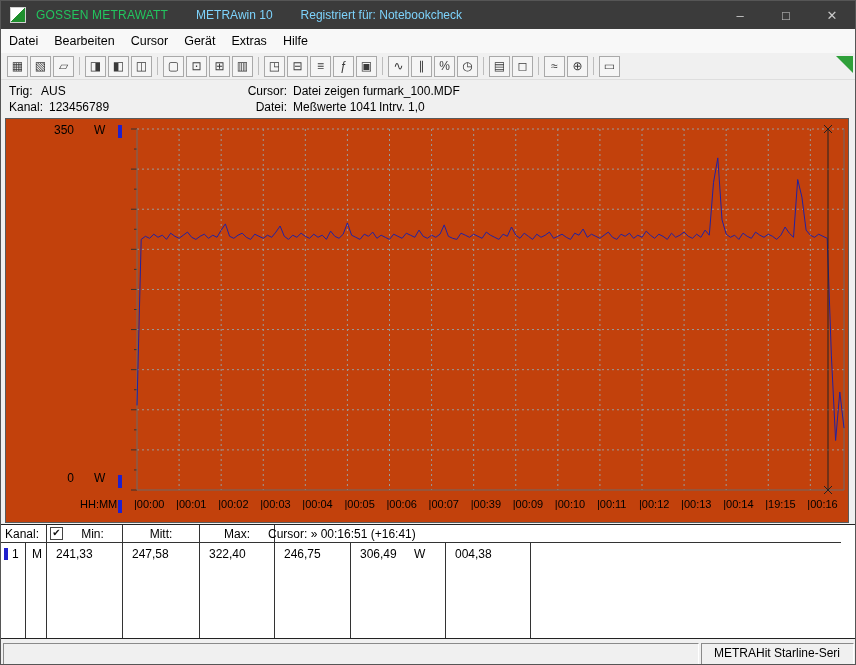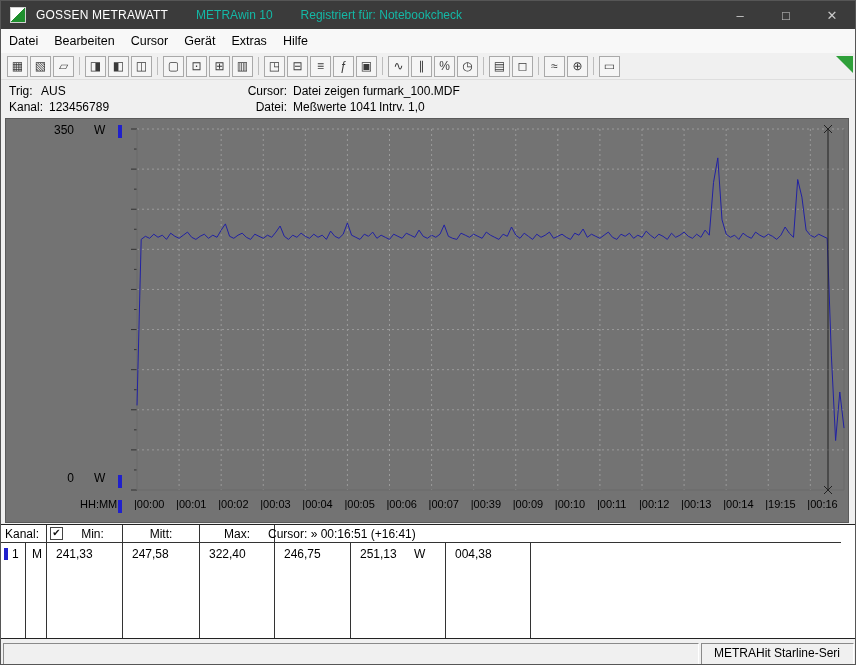--- a/index.html
+++ b/index.html
@@ -4,22 +4,22 @@
 <style>
   html,body{margin:0;padding:0;background:#888;}
   #window{position:relative;width:856px;height:665px;background:#f0f0f0;
     border:1px solid #565656;box-sizing:border-box;overflow:hidden;
     font-family:"Liberation Sans",sans-serif;color:#000;}
   
   .titlebar{position:absolute;left:0;top:0;width:100%;height:28px;background:#3b3b3b;
     display:flex;align-items:center;}
   .app-icon{width:16px;height:16px;margin-left:9px;background:linear-gradient(135deg,#ffffff 48%,#1f8f2e 48%);
     border:1px solid #d0d0d0;box-sizing:border-box;}
-  .brand{color:#ffffff;font-size:12px;margin-left:10px;letter-spacing:.2px;}
-  .apptitle,.registration{color:#14b8a6;font-size:12px;margin-left:28px;}
+  .brand{color:#22c55e;font-size:12px;margin-left:10px;letter-spacing:.2px;}
+  .apptitle,.registration{color:#7dd3fc;font-size:12px;margin-left:28px;}
   .win-controls{margin-left:auto;display:flex;height:100%;}
   .win-btn{width:46px;height:100%;display:flex;align-items:center;justify-content:center;
     color:#c9c9c9;font-size:13px;}
   
   .menubar{position:absolute;left:0;top:28px;width:100%;height:24px;background:#f8f8f8;
     display:flex;align-items:center;font-size:12.5px;border-bottom:1px solid #e3e3e3;}
   .menu-item{padding:3px 8px;}
   
   .toolbar{position:absolute;left:0;top:52px;width:100%;height:27px;background:#f0f0f0;
     display:flex;align-items:center;padding-left:6px;gap:2px;box-sizing:border-box;
@@ -32,21 +32,21 @@
   
   .infobar{position:absolute;left:0;top:79px;width:100%;height:38px;font-size:12px;}
   .infobar span{position:absolute;white-space:pre;}
   .lbl-trig{left:8px;top:4px;} .val-trig{left:40px;top:4px;}
   .lbl-kanal{left:8px;top:20px;} .val-kanal{left:48px;top:20px;}
   .lbl-zustand{left:228px;top:4px;width:58px;text-align:right;}
   .val-zustand{left:292px;top:4px;}
   .lbl-datei{left:228px;top:20px;width:58px;text-align:right;}
   .val-datei{left:292px;top:20px;} .val-intrv{left:378px;top:20px;}
   
-  #chartPanel{position:absolute;left:4px;top:117px;width:844px;height:405px;background:#737373;
+  #chartPanel{position:absolute;left:4px;top:117px;width:844px;height:405px;background:#c2410c;
     border:1px solid #5a5a5a;box-sizing:border-box;}
   #chartPanel .ylab-val{position:absolute;left:28px;width:40px;text-align:right;font-size:12px;}
   #chartPanel .ylab-unit{position:absolute;left:88px;font-size:12px;}
   .blue-marker{position:absolute;width:4px;height:13px;background:#2020cc;}
   #chartSvg{position:absolute;left:0;top:0;}
   .grid{stroke:#9b9b9b;stroke-width:1;stroke-dasharray:2 3;}
   .tick{stroke:#333;stroke-width:1;}
   .axis{stroke:#6a6a6a;stroke-width:1;}
   .cursorline{stroke:#222;stroke-width:1;}
   .xtick{position:absolute;top:379px;font-size:11px;white-space:pre;}
@@ -236,21 +236,21 @@
 
     <div class="dcell" style="left:0;width:25px;padding-left:3px">
       <span class="chanbar"></span><span>1</span>
     </div>
     <div class="dcell" style="left:25px;width:21px;padding-left:6px">M</div>
     <div class="dcell" style="left:46px;width:76px">241,33</div>
     <div class="dcell" style="left:122px;width:77px">247,58</div>
     <div class="dcell" style="left:199px;width:75px">322,40</div>
     <div class="dcell" style="left:274px;width:76px">246,75</div>
     <div class="dcell" style="left:350px;width:95px">
-      <span>251,13</span>
+      <span>306,49</span>
       <span style="margin-left:14px">W</span>
     </div>
     <div class="dcell" style="left:445px;width:85px">004,38</div>
     <div class="dcell" style="left:530px;width:326px;border-right:none"></div>
   </div>
 
   <div id="statusbar">
     <div class="sunken" style="left:2px;width:696px"></div>
     <div class="sunken" style="left:700px;width:153px">METRAHit Starline-Seri</div>
   </div>

